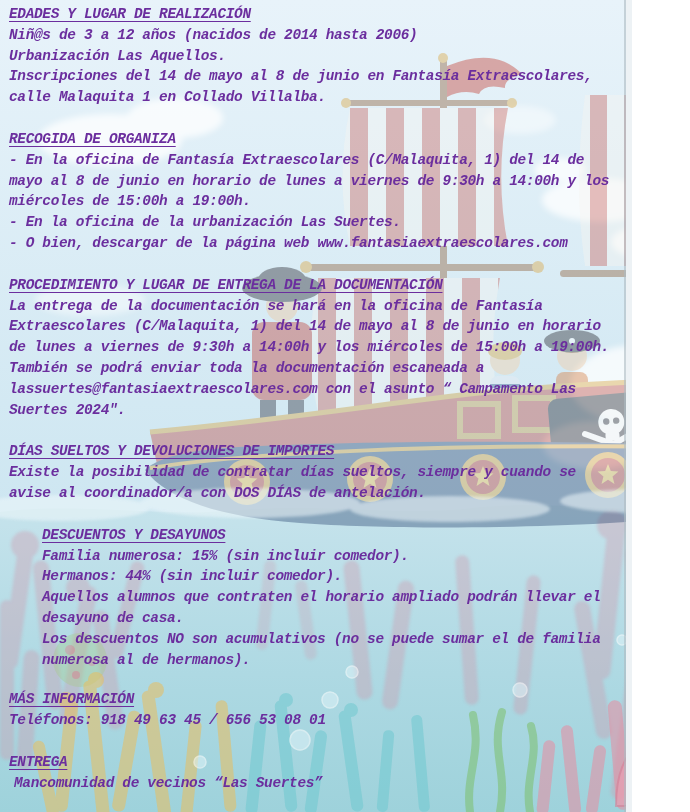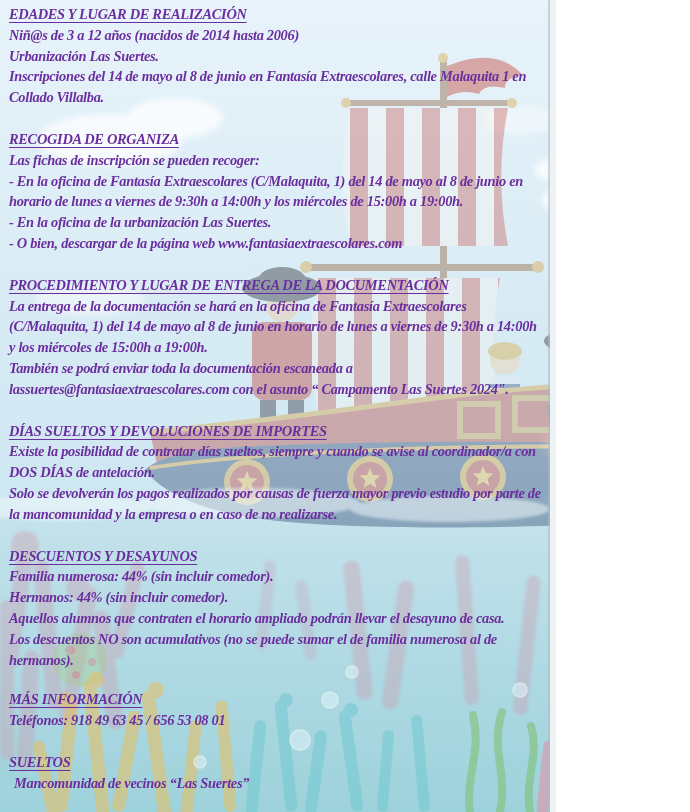--- a/index.html
+++ b/index.html
@@ -1,31 +1,31 @@
 <!DOCTYPE html>
 <html style="--text-color: #6B2E9E;"><head>
 <meta charset="utf-8">
 <style>
   html,body{margin:0;padding:0;}
   .page{
-    position:relative; width:556px; height:812px; overflow:hidden;
+    position:relative; width:632px; height:812px; overflow:hidden;
     background:#84cc16;
-    font-family:Liberation Serif, serif;
+    font-family:Liberation Mono, monospace;
   }
   .bg{ position:absolute; left:0; top:0; width:690px; height:812px; }
   .scan-strip{ position:absolute; right:0; top:0; bottom:0; width:6px; background:#edf2f5; }
   .scan-line{ position:absolute; right:6px; top:0; bottom:0; width:2px; background:#aebac2; opacity:.6; }
   .content{
     position:absolute; left:9px; right:10px; top:4px;
     font-style:italic; font-weight:700;
     font-size:14.4px; line-height:20.8px; letter-spacing:-0.3px;
     color:var(--text-color,#6B2E9E);
   }
   .sec{ margin:0 0 21px 0; }
-  .sec:nth-child(5){ margin-bottom:19px; }
+  .sec:nth-child(5){ margin-bottom:19px;margin-left:33px; }
   .sec:nth-child(6){ }
   .sec:last-child{ margin-bottom:0; }
   .heading{
     margin:0; font-size:inherit; font-weight:700; font-style:italic;
     text-decoration:underline; text-underline-offset:3px;
   }
   .line{ margin:0; }
   .sec:last-child .line{ text-indent:5px; }
 </style>
 </head>
@@ -282,49 +282,47 @@
     </g>
   </svg>
 
   <div class="scan-strip"></div>
   <div class="scan-line"></div>
 
   <div class="content">
       <section class="sec">
         <h2 class="heading">EDADES Y LUGAR DE REALIZACIÓN</h2>
         <p class="line">Niñ@s de 3 a 12 años (nacidos de 2014 hasta 2006)</p>
-        <p class="line">Urbanización Las Suertes.</p>
+        <p class="line">Urbanización Las Aquellos.</p>
         <p class="line">Inscripciones del 14 de mayo al 8 de junio en Fantasía Extraescolares, calle Malaquita 1 en Collado Villalba.</p>
       </section>
       <section class="sec">
         <h2 class="heading">RECOGIDA DE ORGANIZA</h2>
-        <p class="line">Las fichas de inscripción se pueden recoger:</p>
         <p class="line">- En la oficina de Fantasía Extraescolares (C/Malaquita, 1) del 14 de mayo al 8 de junio en horario de lunes a viernes de 9:30h a 14:00h y los miércoles de 15:00h a 19:00h.</p>
         <p class="line">- En la oficina de la urbanización Las Suertes.</p>
         <p class="line">- O bien, descargar de la página web www.fantasiaextraescolares.com</p>
       </section>
       <section class="sec">
         <h2 class="heading">PROCEDIMIENTO Y LUGAR DE ENTREGA DE LA DOCUMENTACIÓN</h2>
         <p class="line">La entrega de la documentación se hará en la oficina de Fantasía Extraescolares (C/Malaquita, 1) del 14 de mayo al 8 de junio en horario de lunes a viernes de 9:30h a 14:00h y los miércoles de 15:00h a 19:00h.</p>
         <p class="line">También se podrá enviar toda la documentación escaneada a lassuertes@fantasiaextraescolares.com con el asunto “ Campamento Las Suertes 2024".</p>
       </section>
       <section class="sec">
         <h2 class="heading">DÍAS SUELTOS Y DEVOLUCIONES DE IMPORTES</h2>
         <p class="line">Existe la posibilidad de contratar días sueltos, siempre y cuando se avise al coordinador/a con DOS DÍAS de antelación.</p>
-        <p class="line">Solo se devolverán los pagos realizados por causas de fuerza mayor previo estudio por parte de la mancomunidad y la empresa o en caso de no realizarse.</p>
       </section>
       <section class="sec">
         <h2 class="heading">DESCUENTOS Y DESAYUNOS</h2>
-        <p class="line">Familia numerosa: 44% (sin incluir comedor).</p>
+        <p class="line">Familia numerosa: 15% (sin incluir comedor).</p>
         <p class="line">Hermanos: 44% (sin incluir comedor).</p>
         <p class="line">Aquellos alumnos que contraten el horario ampliado podrán llevar el desayuno de casa.</p>
         <p class="line">Los descuentos NO son acumulativos (no se puede sumar el de familia numerosa al de hermanos).</p>
       </section>
       <section class="sec">
         <h2 class="heading">MÁS INFORMACIÓN</h2>
         <p class="line">Teléfonos: 918 49 63 45 / 656 53 08 01</p>
       </section>
       <section class="sec">
-        <h2 class="heading">SUELTOS</h2>
+        <h2 class="heading">ENTREGA</h2>
         <p class="line">Mancomunidad de vecinos “Las Suertes”</p>
       </section>
     </div>
 </div>
 
 </body></html>

